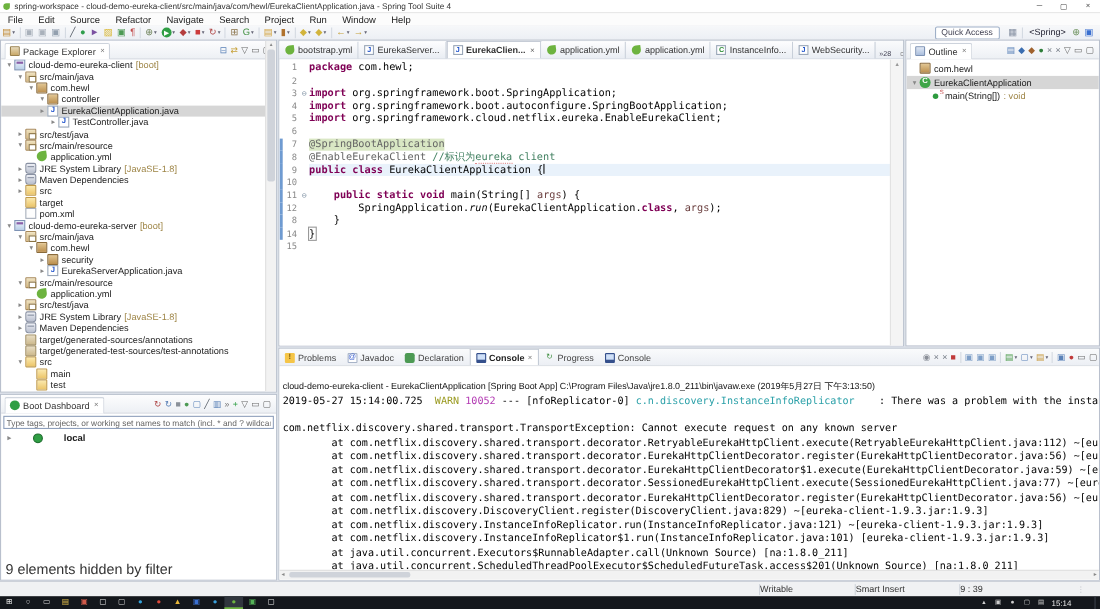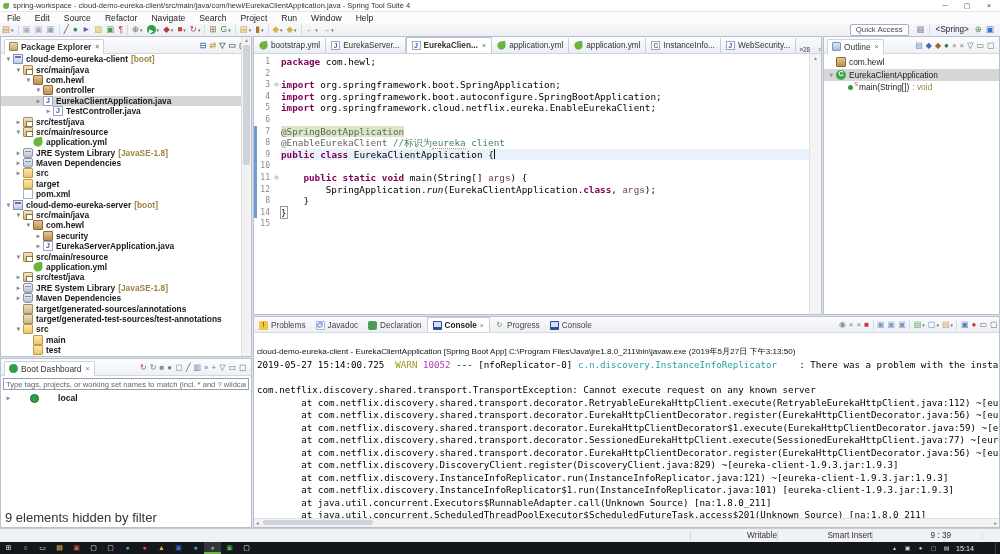--- a/index.html
+++ b/index.html
@@ -67,21 +67,21 @@
   .ic-lib::after{content:"";position:absolute;left:1px;right:1px;top:2px;height:1px;background:#8890a2;}
   .ic-file{background:#fdfdfd;border:1px solid #a8b0bc;}
   .ic-class{background:#3fa648;border-radius:50%;color:#fff;}
   .ic-class::after{content:"C";position:absolute;left:0;right:0;top:-1px;color:#fff;font-weight:bold;}
   .ic-method{background:transparent;}
   .ic-method::after{content:"";position:absolute;left:2px;top:3px;width:5px;height:5px;border-radius:50%;background:#2d9b3f;}
   .ic-method::before{content:"S";position:absolute;right:-2px;top:-3px;color:#c03a3a;font-size:5.5px;}
   .ic-local{background:transparent;}
   .ic-local::after{content:"";position:absolute;left:1px;top:1px;width:7px;height:7px;border-radius:50%;background:#2f9e44;border:1px solid #1c6b2c;}
   
-  .pkg{left:0;top:0;width:252px;height:321px;font-weight:bold;}
+  .pkg{left:0;top:0;width:252px;height:321px;}
   .pkg .treebody{height:302px;font-size:8.4px;}
   .pkg .ti{height:10.4px;}
   .vscroll{position:absolute;right:0;top:0;bottom:0;width:9px;background:#f2f2f2;border-left:1px solid #e0e0e0;
            font-size:5px;color:#888;text-align:center;}
   .vthumb{position:absolute;left:1px;right:1px;top:8px;height:120px;background:#cfd3da;border-radius:2px;}
   
   .boot{left:0;top:322px;width:252px;height:170px;}
   .boot-filter{margin:2px 2px 1px 2px;height:12px;border:1px solid #8fa0bc;background:#fff;display:block;width:246px;
                box-sizing:border-box;font-size:7.6px;color:#333;font-family:"Liberation Sans",sans-serif;padding:0 2px;}
   .boot-filter::placeholder{color:#666;}
@@ -103,21 +103,21 @@
   .cl{display:flex;height:11.6px;line-height:11.6px;font-family:"DejaVu Sans Mono",monospace;font-size:9.3px;white-space:pre;}
   .rbar{width:3px;flex:none;}
   .cl.rb .rbar{background:#6f9bd1;}
   .lnum{width:13px;flex:none;text-align:right;color:#8a8a8a;font-size:8px;padding-right:2px;}
   .foldc{width:9px;flex:none;color:#8899aa;font-size:7.5px;text-align:center;}
   .ltext{flex:1;color:#000;}
   .cl.cur .ltext{background:#e9f2fb;}
   .k{color:#7f0055;font-weight:bold;}
   .c{color:#3f7f5f;}
   .a{color:#646464;}
-  .p{color:#6a3e3e;font-family:Liberation Mono, monospace;}
+  .p{color:#6a3e3e;}
   .i{font-style:italic;}
   .h{background:#d9e7c4;}
   .b{outline:1px solid #999;}
   .sp{border-bottom:1px dotted #e08080;}
   .crt{display:inline-block;width:1px;height:9.5px;background:#111;vertical-align:-1px;}
   .evscroll{position:absolute;right:0;top:0;bottom:0;width:11px;background:#f4f4f4;border-left:1px solid #e2e2e2;
             font-size:6px;color:#999;text-align:center;}
   
   .outline{left:823px;top:0;width:177px;height:279px;}
   .outline .treebody{font-size:8.4px;padding-top:2px;}
@@ -144,21 +144,21 @@
   .warn{color:#9a9a20;}
   .pid{color:#b33ab3;}
   .logger{color:#2aa0a8;}
   .hscroll{position:absolute;left:0;right:0;bottom:0;height:8px;background:#f2f2f2;border-top:1px solid #e0e0e0;}
   .hthumb{position:absolute;left:9px;top:1px;height:5px;width:110px;background:#cfd3da;border-radius:2px;}
   .harrow{position:absolute;top:0;font-size:5.5px;color:#888;line-height:8px;}
   
   .statusbar{position:absolute;left:0;top:528px;width:1000px;height:14px;background:#f0f1f3;border-top:1px solid #c9ced6;
              display:flex;align-items:center;font-size:8.2px;color:#333;}
   .sb-spacer{width:690px;flex:none;}
-  .sb-cell{flex:none;text-align:right;border-left:1px solid #cfd3da;height:10px;line-height:10px;}
+  .sb-cell{flex:none;text-align:left;border-left:1px solid #cfd3da;height:10px;line-height:10px;}
   .sb-dots{color:#b8bcc4;margin-left:28px;font-size:7px;}
   
   .taskbar{position:absolute;left:0;top:542px;width:1000px;height:12px;background:#14171c;display:flex;align-items:center;}
   .tk{width:17px;text-align:center;font-size:7px;line-height:12px;flex:none;}
   .tk.active{background:#31363e;box-shadow:inset 0 -2px 0 #6db33f;}
   .tk-tray{margin-left:auto;display:flex;align-items:center;}
   .tk-tray .tk{width:13px;font-size:6px;}
   .tk-time{color:#e8e8e8;font-size:7.2px;margin:0 21px 0 3px;}
   .tk-notif{width:4px;height:12px;border-left:1px solid #3a3f48;flex:none;}
 </style>

